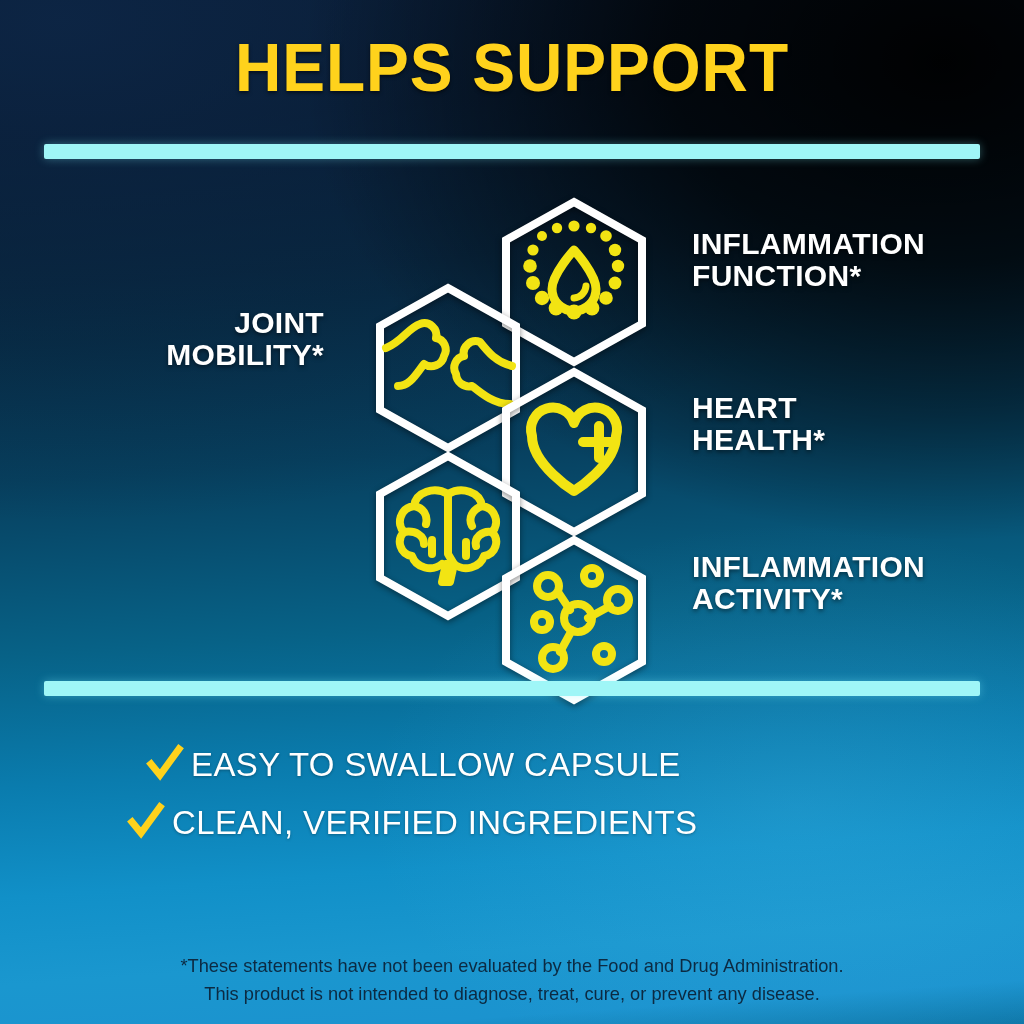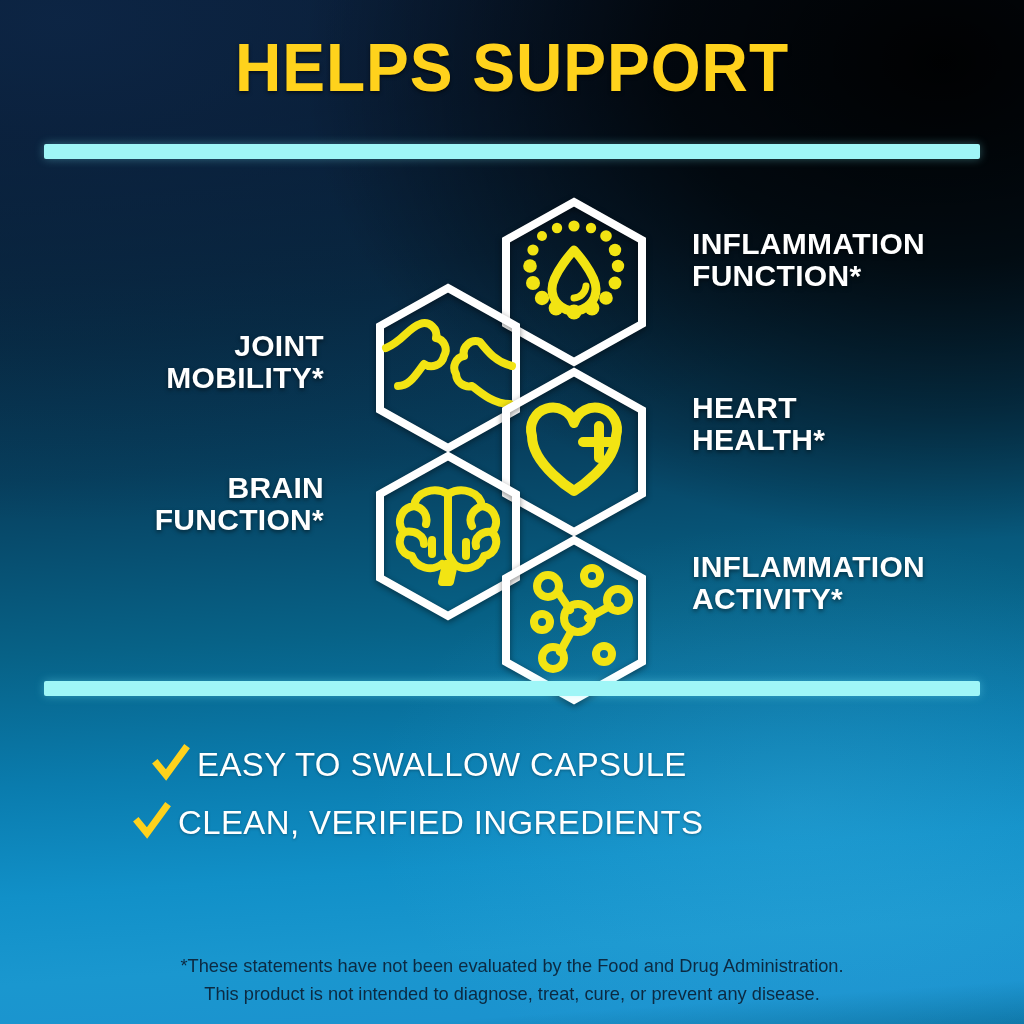--- a/index.html
+++ b/index.html
@@ -71,27 +71,27 @@
   
   .blabel{
     position:absolute;color:#ffffff;font-weight:bold;
     font-size:30px;line-height:1.06;letter-spacing:0.3px;
     text-shadow:0 2px 4px rgba(0,0,0,0.5);
     z-index:6;white-space:pre-line;
   }
   .blabel.right{text-align:left;left:692px;}
   .blabel.left{text-align:right;right:700px;}
   .lab-inflammation{top:228px;}
-  .lab-joint{top:307px;margin-top:23px;}
+  .lab-joint{top:307px;}
   .lab-heart{top:392px;}
   .lab-brain{top:472px;}
   .lab-antiox{top:551px;}
 
   
-  .checklist{position:absolute;left:16px;top:735px;width:814px;z-index:6;}
+  .checklist{position:absolute;left:10px;top:735px;width:814px;z-index:6;}
   .crow{
     display:flex;align-items:center;justify-content:center;
     height:58px;
   }
   .ck{
     width:52px;flex:0 0 52px;display:flex;align-items:center;justify-content:center;
   }
   .ck svg{width:34px;height:34px;overflow:visible;}
   .ck path{fill:none;stroke:#FFD21C;stroke-width:7;stroke-linecap:square;stroke-linejoin:miter;}
   .ctext{
@@ -211,22 +211,20 @@
     </div>
 
   </div>
 
   <div class="blabel right lab-inflammation">INFLAMMATION
 FUNCTION*</div>
   <div class="blabel left lab-joint">JOINT
 MOBILITY*</div>
   <div class="blabel right lab-heart">HEART
 HEALTH*</div>
-  <div class="blabel left lab-brain">BRAIN
-FUNCTION*</div>
   <div class="blabel right lab-antiox">INFLAMMATION
 ACTIVITY*</div>
 
   <div class="checklist">
     <div class="crow">
       <span class="ck">
         <svg viewBox="0 0 34 34">
             <path d="M3,17 L12,28 L31,2"></path>
           </svg>
       </span>

